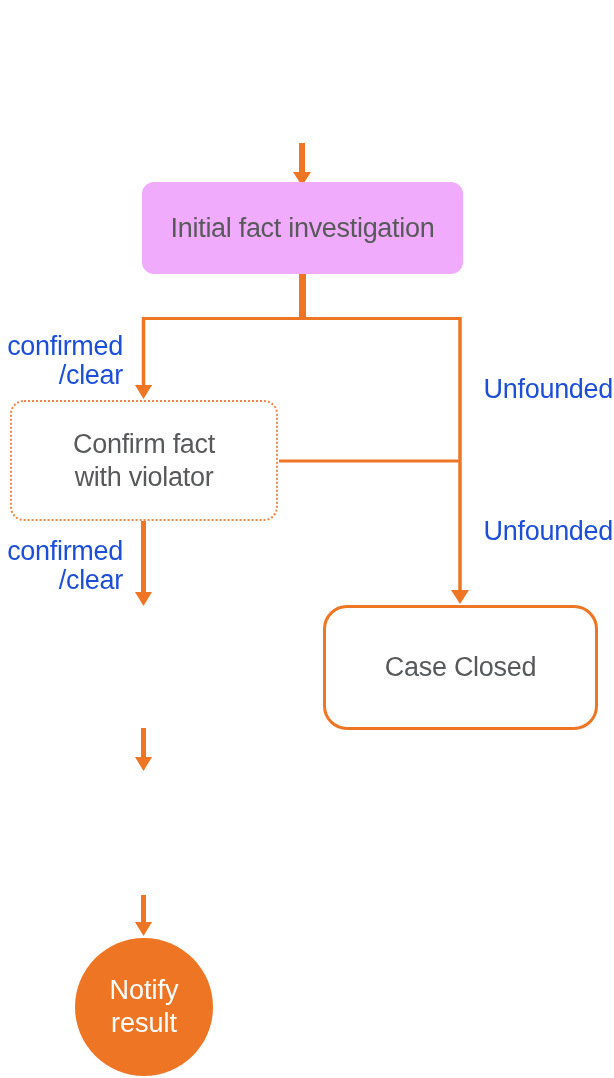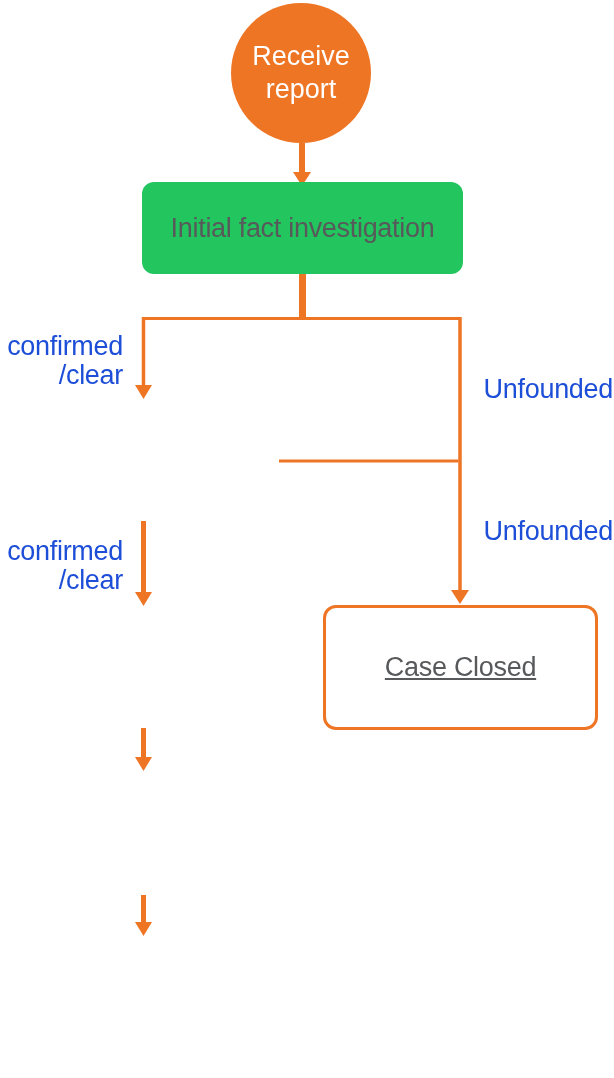--- a/index.html
+++ b/index.html
@@ -38,33 +38,32 @@
     align-items: center;
     justify-content: center;
     text-align: center;
     font-size: 27px;
     line-height: 33px;
     white-space: pre-line;
     letter-spacing: -0.3px;
     box-sizing: border-box;
   }
   .peach {
-    background: #22c55e;
+    background: #f0abfc;
     border-radius: 12px;
   }
   .dotted {
     background: #ffffff;
     border: 2px dotted #F0884C;
     border-radius: 14px;
   }
   .solid {
     background: #ffffff;
     border: 3px solid #EE7524;
-    border-radius: 13px;
-    text-decoration: underline;
+    border-radius: 24px;
   }
   .side-label {
     position: absolute;
     font-size: 27px;
     line-height: 29px;
     white-space: pre-line;
     color: #1d4ed8;
     letter-spacing: -0.3px;
   }
   .right-al { text-align: right; }
@@ -101,36 +100,40 @@
       <polygon points="135,592 152,592 143.5,606" stroke="none"></polygon>
 
       <line x1="143.5" y1="728" x2="143.5" y2="759" stroke-width="5"></line>
       <polygon points="135,757 152,757 143.5,771" stroke="none"></polygon>
 
       <line x1="143.5" y1="895" x2="143.5" y2="924" stroke-width="5"></line>
       <polygon points="135,922 152,922 143.5,936" stroke="none"></polygon>
     </g>
   </svg>
 
-  <div class="circle" style="left:231px; top:3px; width:140px; height:140px;">
-    <span>Receive
-report</span>
-  </div>
 
   <div class="box peach" style="left:142px; top:182px; width:321px; height:92px;">
     <span>Initial fact investigation</span>
   </div>
 
+  <div class="box dotted" style="left:10px; top:400px; width:268px; height:121px;">
+    <span>Confirm fact
+with violator</span>
+  </div>
 
 
   <div class="box solid" style="left:323px; top:605px; width:275px; height:125px;">
     <span>Case Closed</span>
   </div>
 
 
+  <div class="circle" style="left:75px; top:938px; width:138px; height:138px;">
+    <span>Notify
+result</span>
+  </div>
 
   <div class="side-label right-al" style="left:0px; top:332px; width:123px;">confirmed
 /clear</div>
 
   <div class="side-label right-al" style="left:0px; top:537px; width:123px;">confirmed
 /clear</div>
 
   <div class="side-label right-al" style="left:477px; top:375px; width:136px;">Unfounded</div>
 
   <div class="side-label right-al" style="left:477px; top:517px; width:136px;">Unfounded</div>

